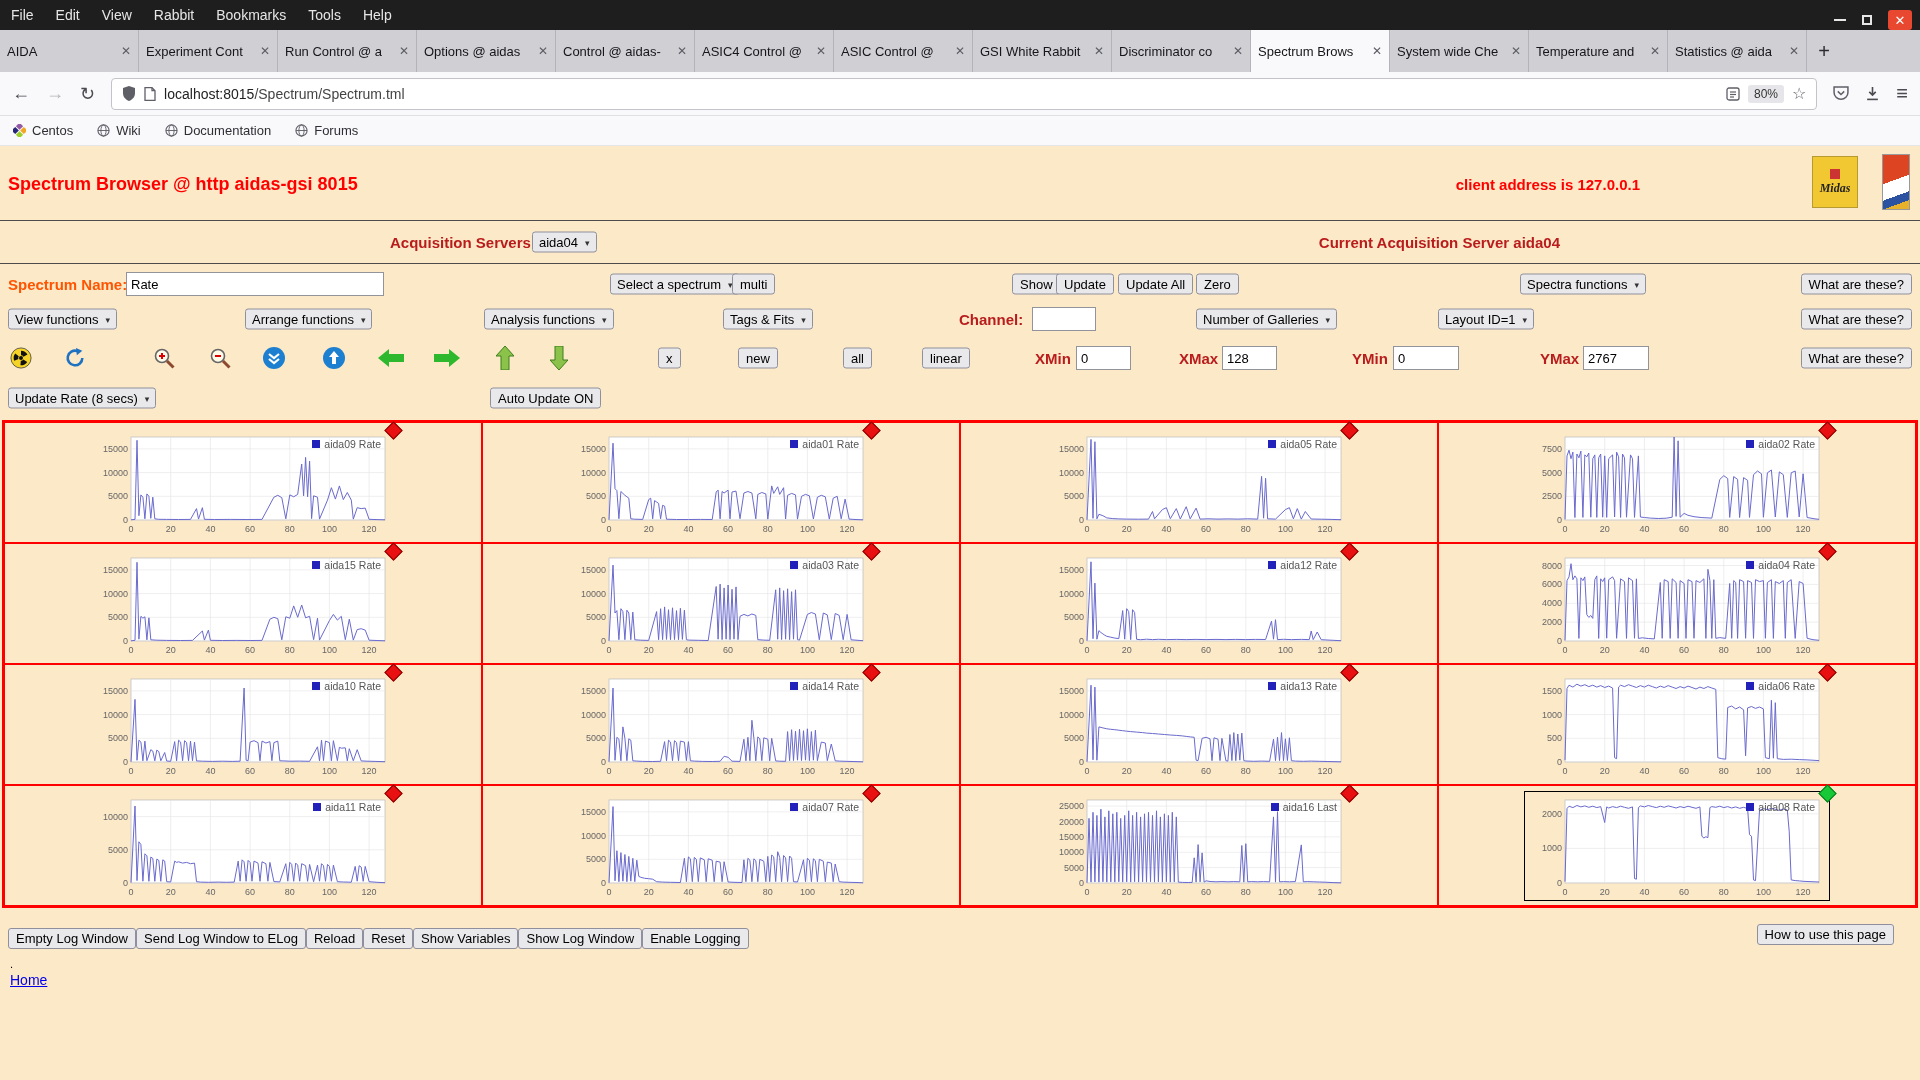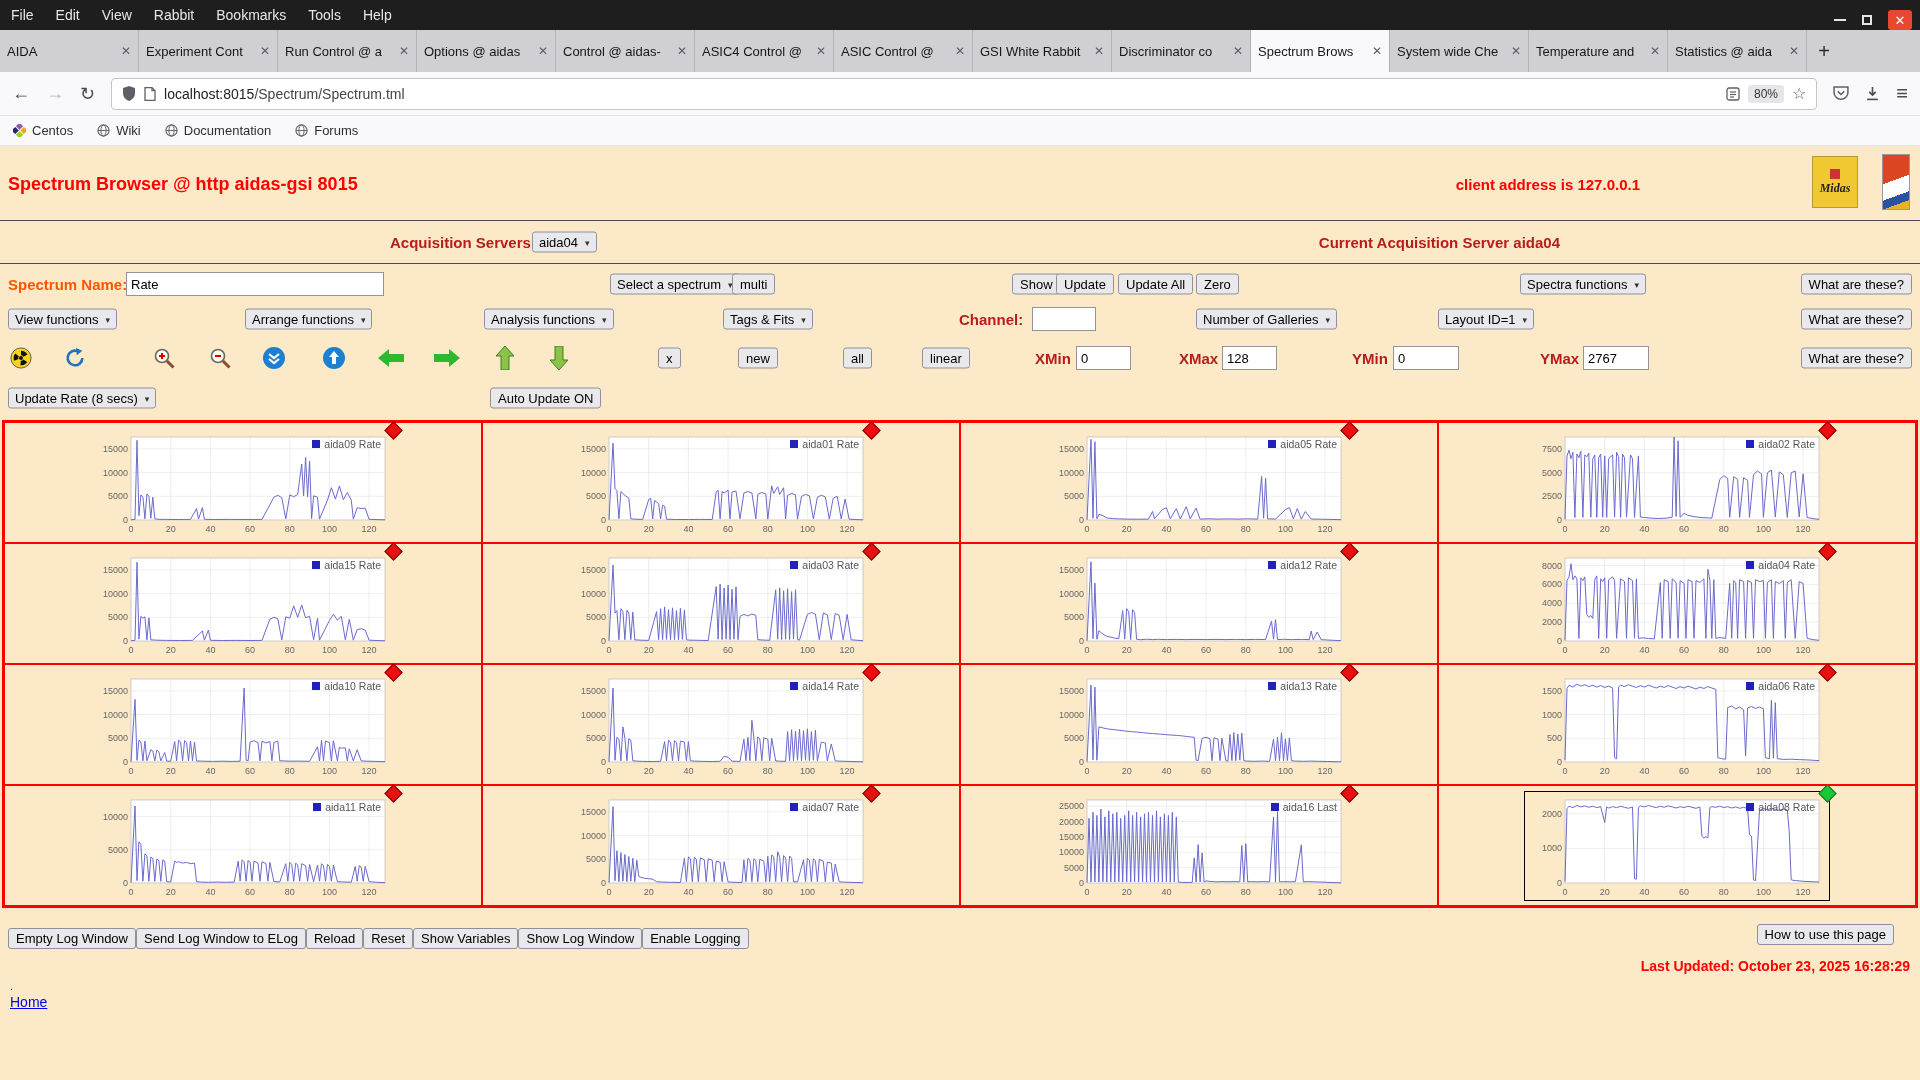--- a/index.html
+++ b/index.html
@@ -905,16 +905,15 @@
     <button class="btn">Empty Log Window</button>
     <button class="btn">Send Log Window to ELog</button>
     <button class="btn">Reload</button>
     <button class="btn">Reset</button>
     <button class="btn">Show Variables</button>
     <button class="btn">Show Log Window</button>
     <button class="btn">Enable Logging</button>
     <button class="btn howto">How to use this page</button>
   </div>
 
-  <div class="lastupd">Last Updated: October 23, 2025 16:28:29</div>
   <div class="dot">.</div>
   <a class="home">Home</a>
 </div>
 
 </body></html>

